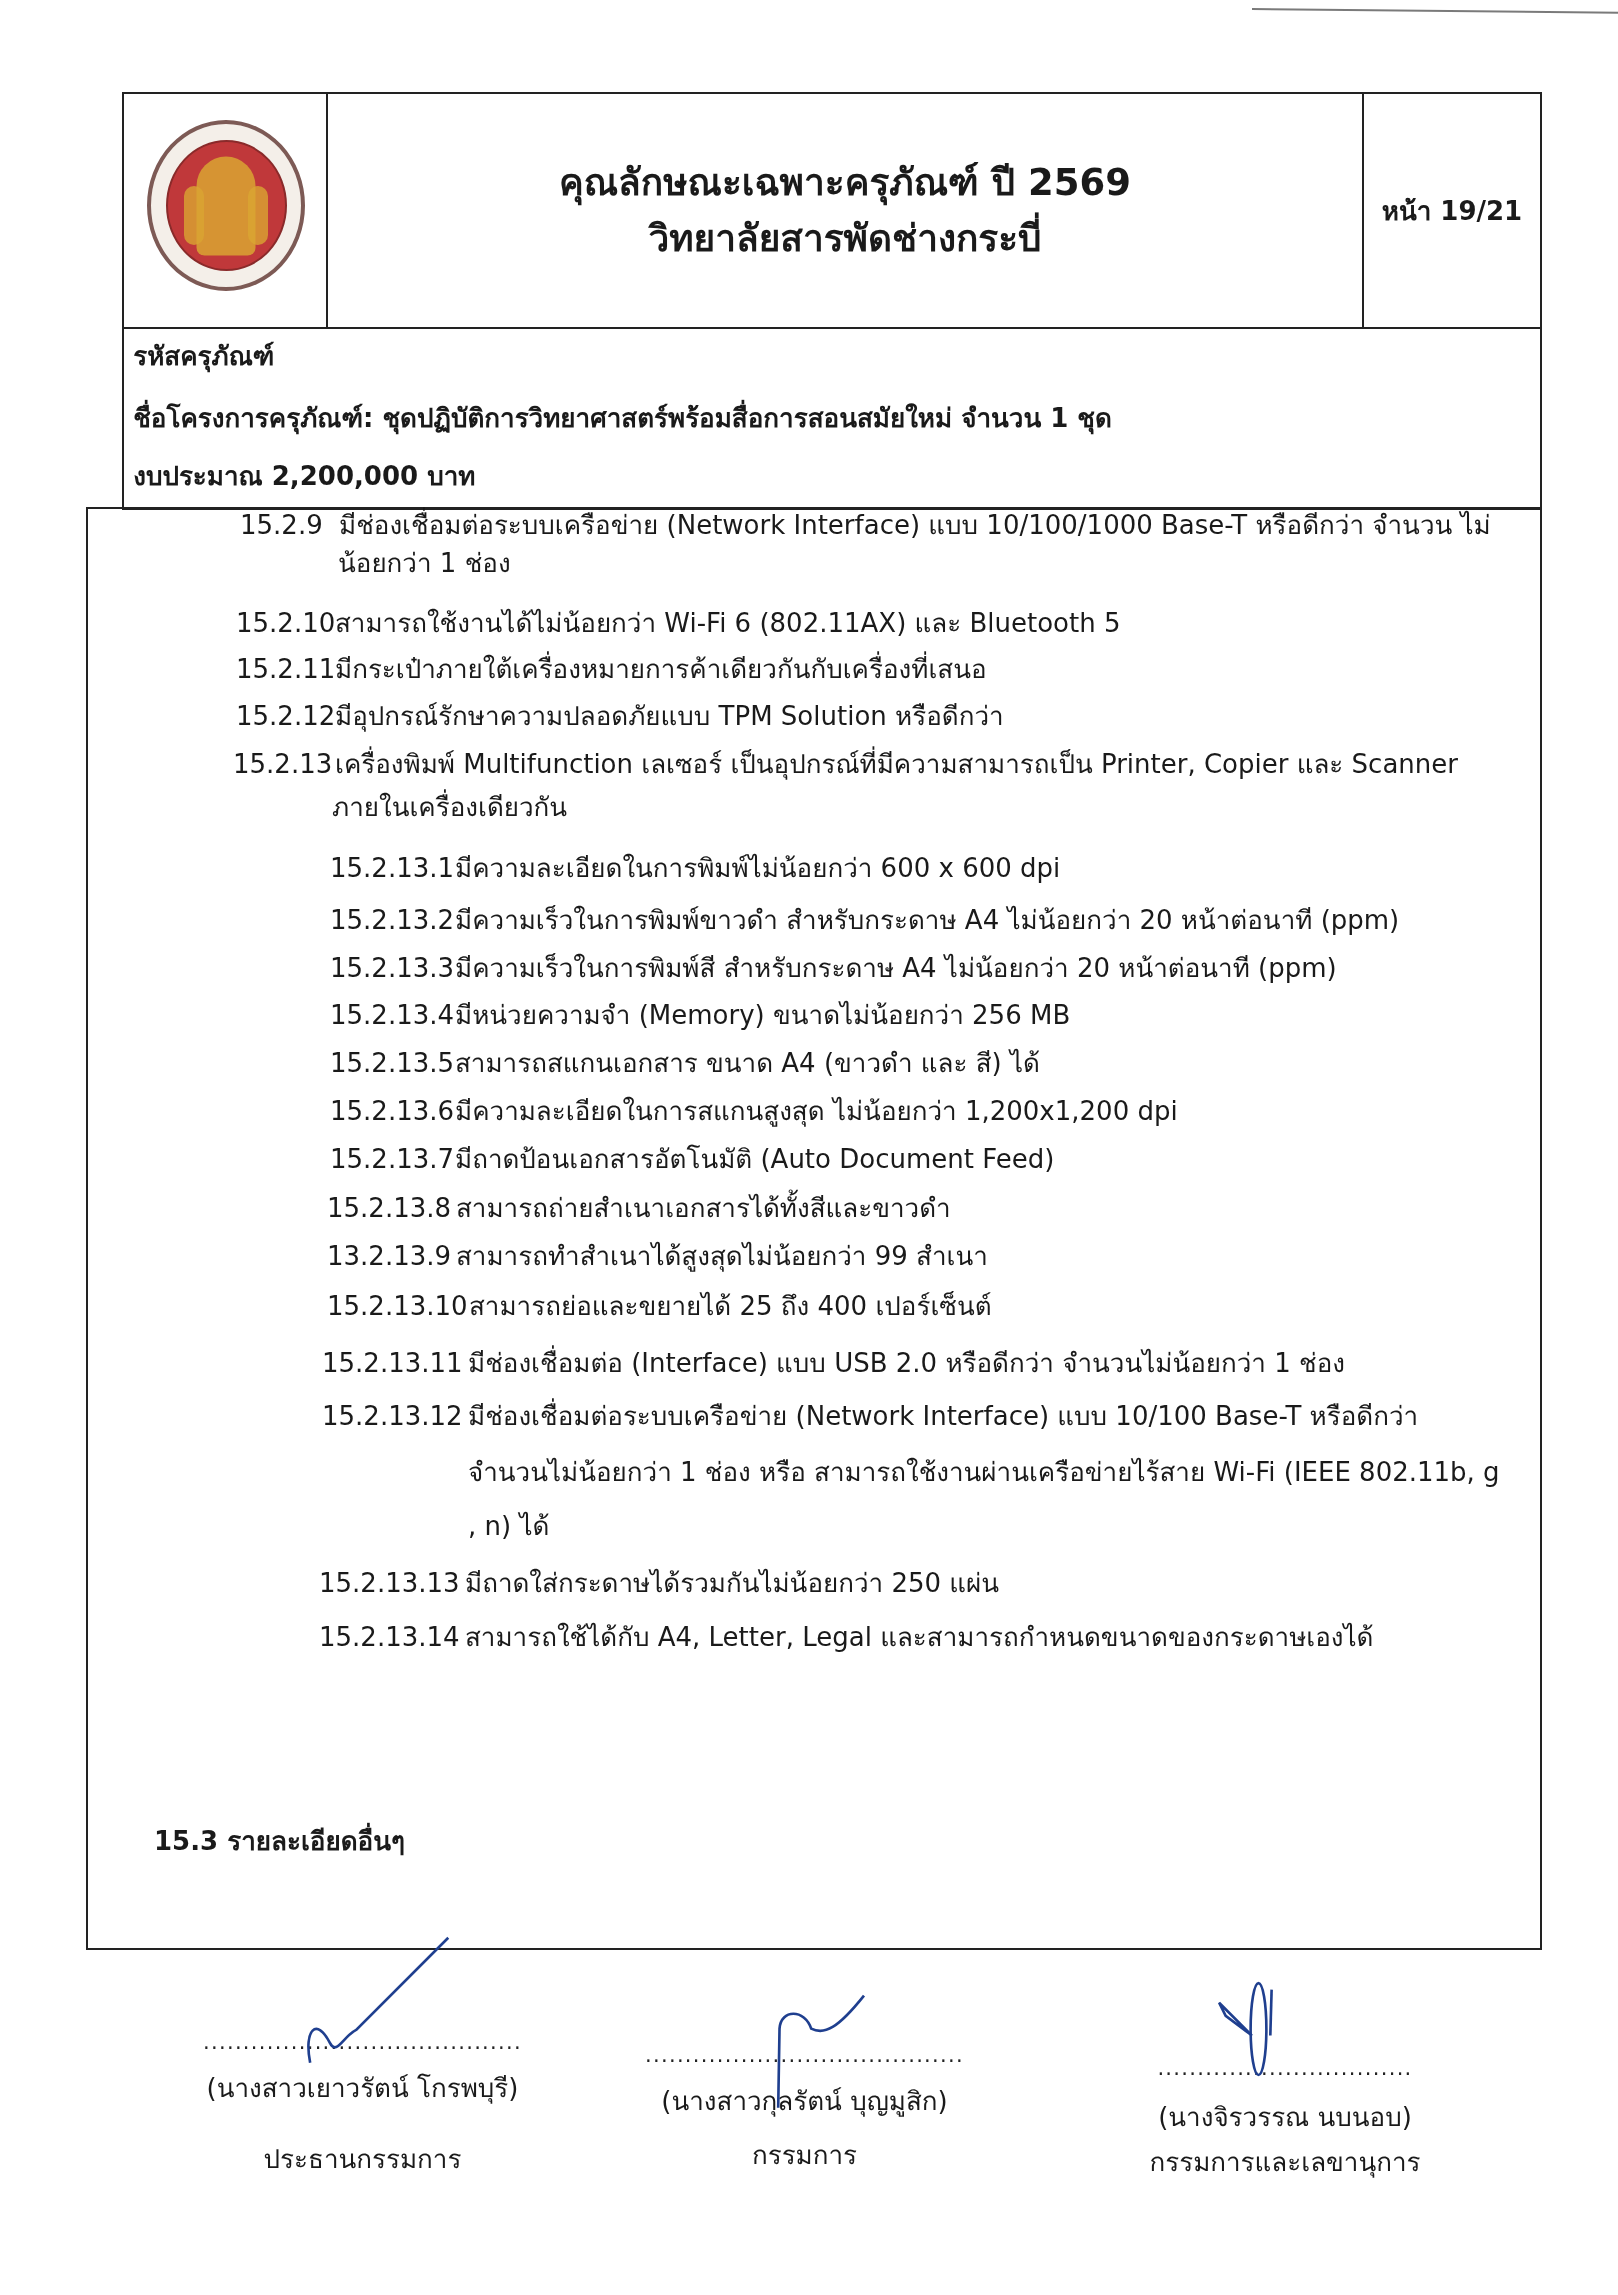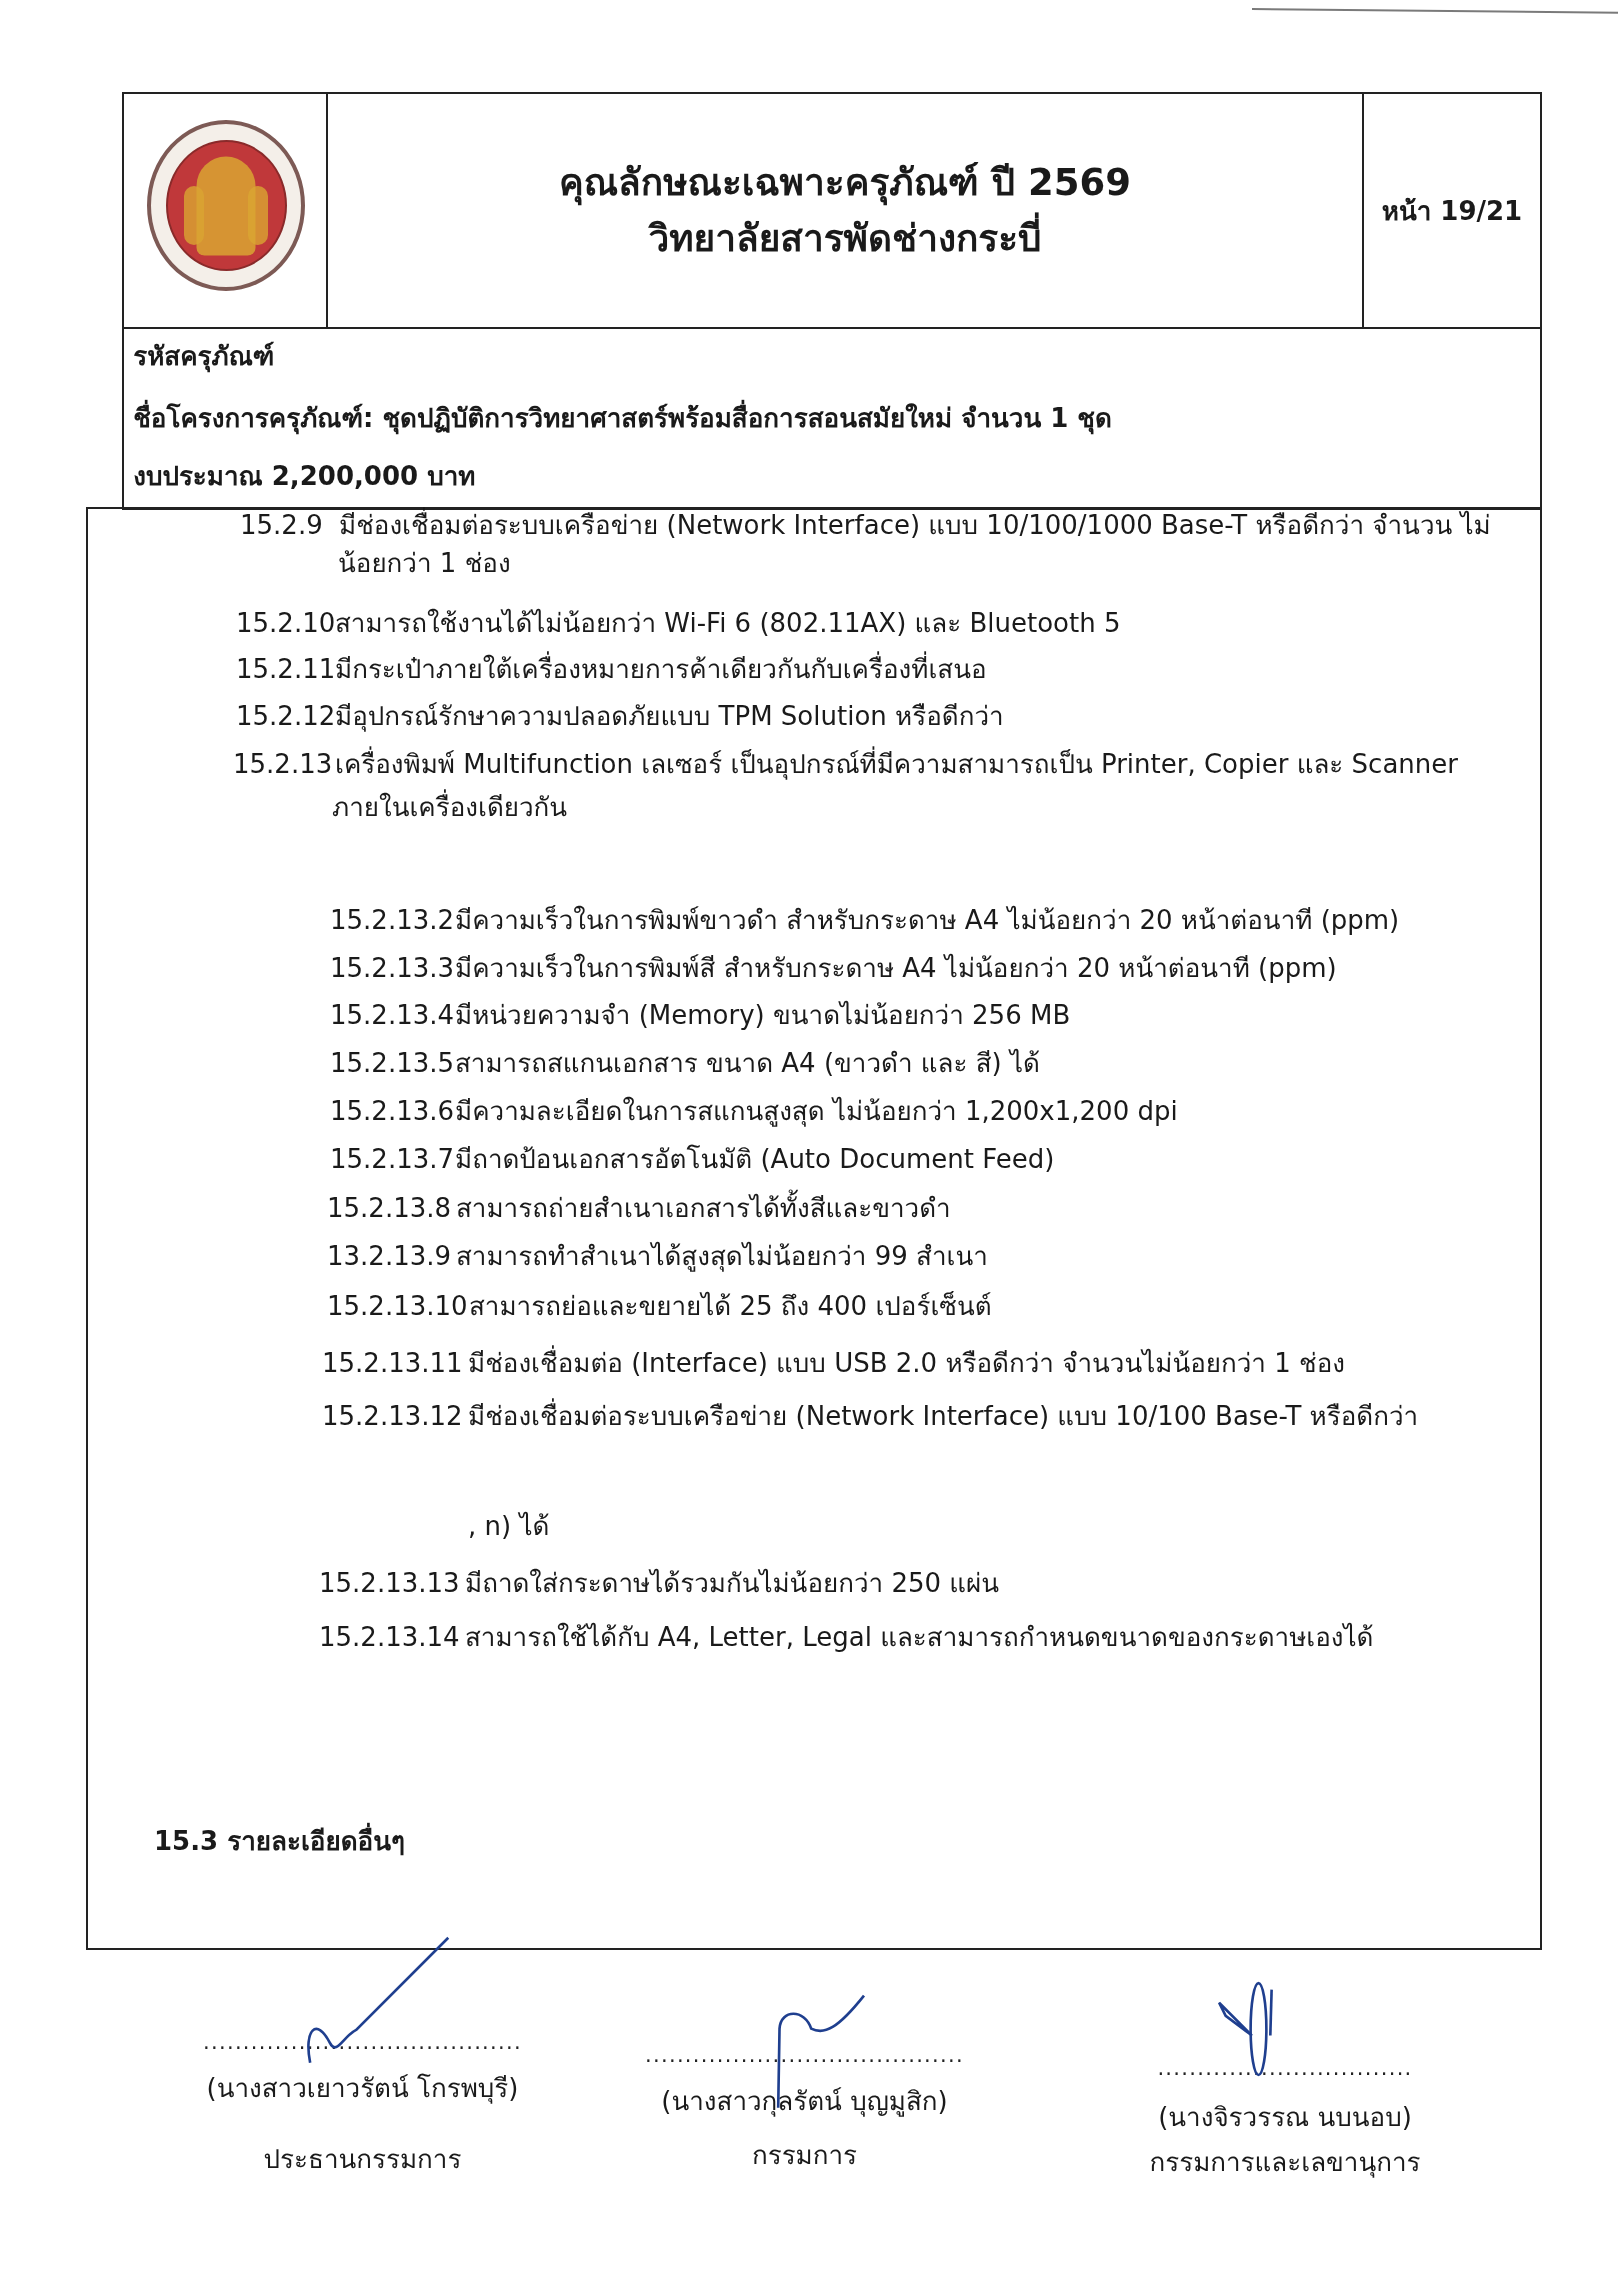--- a/index.html
+++ b/index.html
@@ -75,20 +75,23 @@
   </div>
   <div class="item" style="left:148px; top:191px">
     <span class="num" style="width:99px">15.2.12</span><span>มีอุปกรณ์รักษาความปลอดภัยแบบ TPM Solution หรือดีกว่า</span>
   </div>
 
   <div class="item" style="left:145px; top:239px">
     <span class="num" style="width:102px">15.2.13</span><span>เครื่องพิมพ์ Multifunction เลเซอร์ เป็นอุปกรณ์ที่มีความสามารถเป็น Printer, Copier และ Scanner</span>
   </div>
   <div class="item" style="left:244px; top:282px">ภายในเครื่องเดียวกัน</div>
 
+  <div class="item" style="left:242px; top:343px">
+    <span class="num" style="width:125px">15.2.13.1</span><span>มีความละเอียดในการพิมพ์ไม่น้อยกว่า 600 x 600 dpi</span>
+  </div>
   <div class="item" style="left:242px; top:395px">
     <span class="num" style="width:125px">15.2.13.2</span><span>มีความเร็วในการพิมพ์ขาวดำ สำหรับกระดาษ A4 ไม่น้อยกว่า 20 หน้าต่อนาที (ppm)</span>
   </div>
   <div class="item" style="left:242px; top:443px">
     <span class="num" style="width:125px">15.2.13.3</span><span>มีความเร็วในการพิมพ์สี สำหรับกระดาษ A4 ไม่น้อยกว่า 20 หน้าต่อนาที (ppm)</span>
   </div>
   <div class="item" style="left:242px; top:490px">
     <span class="num" style="width:125px">15.2.13.4</span><span>มีหน่วยความจำ (Memory) ขนาดไม่น้อยกว่า 256 MB</span>
   </div>
   <div class="item" style="left:242px; top:538px">
@@ -108,20 +111,21 @@
   </div>
   <div class="item" style="left:239px; top:781px">
     <span class="num" style="width:142px">15.2.13.10</span><span>สามารถย่อและขยายได้ 25 ถึง 400 เปอร์เซ็นต์</span>
   </div>
   <div class="item" style="left:234px; top:838px">
     <span class="num" style="width:146px">15.2.13.11</span><span>มีช่องเชื่อมต่อ (Interface) แบบ USB 2.0 หรือดีกว่า จำนวนไม่น้อยกว่า 1 ช่อง</span>
   </div>
   <div class="item" style="left:234px; top:891px">
     <span class="num" style="width:146px">15.2.13.12</span><span>มีช่องเชื่อมต่อระบบเครือข่าย (Network Interface) แบบ 10/100 Base-T หรือดีกว่า</span>
   </div>
+  <div class="item" style="left:380px; top:947px">จำนวนไม่น้อยกว่า 1 ช่อง หรือ สามารถใช้งานผ่านเครือข่ายไร้สาย Wi-Fi (IEEE 802.11b, g</div>
   <div class="item" style="left:380px; top:1001px">, n) ได้</div>
   <div class="item" style="left:231px; top:1058px">
     <span class="num" style="width:146px">15.2.13.13</span><span>มีถาดใส่กระดาษได้รวมกันไม่น้อยกว่า 250 แผ่น</span>
   </div>
   <div class="item" style="left:231px; top:1112px">
     <span class="num" style="width:146px">15.2.13.14</span><span>สามารถใช้ได้กับ A4, Letter, Legal และสามารถกำหนดขนาดของกระดาษเองได้</span>
   </div>
 
   <div class="sec3">15.3 รายละเอียดอื่นๆ</div>
 </div>

